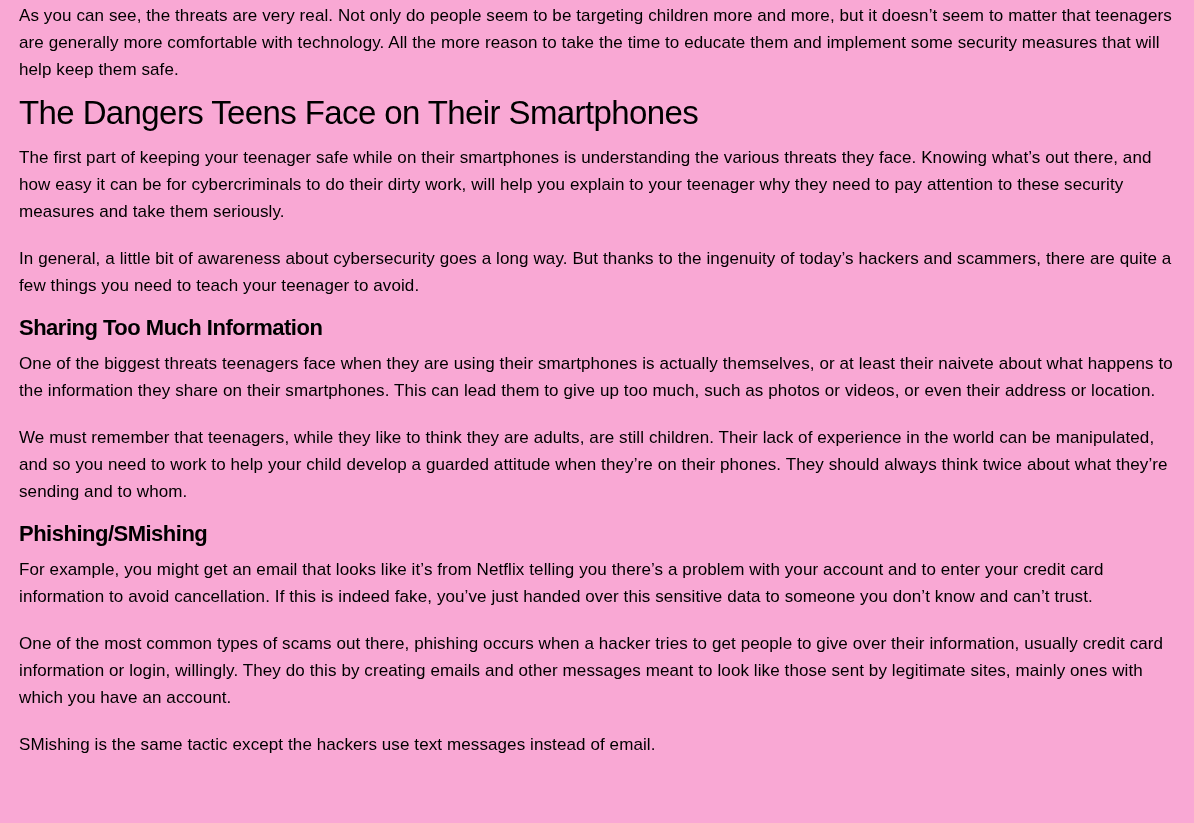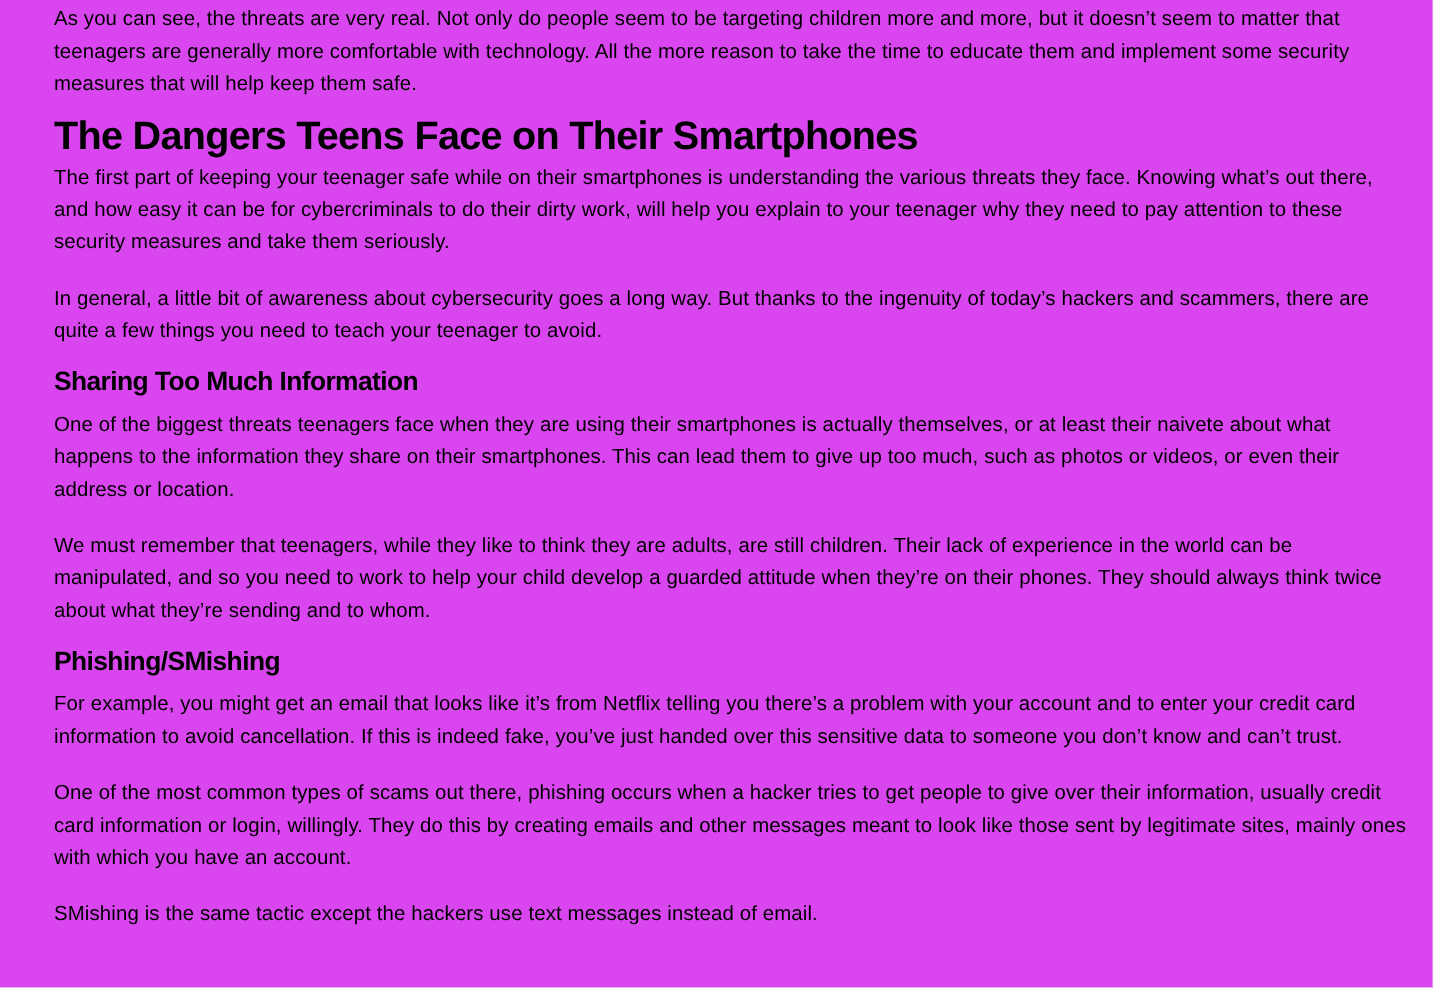--- a/index.html
+++ b/index.html
@@ -8,39 +8,38 @@
     background: #ffffff;
     color: #000000;
     font-family: "Liberation Sans", "DejaVu Sans", sans-serif;
   }
   .page {
     position: relative;
     width: 1194px;
     height: 823px;
     overflow: hidden;
     box-sizing: border-box;
-    background: #d946ef;
-    padding-left: 26px;
+    background: #f9a8d4;
   }
   .article {
     box-sizing: border-box;
     padding: 2px 18px 0 19px;
   }
   .body-text {
     font-size: 17px;
     line-height: 27px;
     margin: 0 0 20px 0;
     letter-spacing: 0.1px;
   }
   .heading-1 {
     font-size: 33px;
     line-height: 38px;
-    font-weight: bold;
+    font-weight: normal;
     letter-spacing: -0.6px;
-    margin: -9px 0 2px 0;
+    margin: -9px 0 12px 0;
   }
   .heading-2 {
     font-size: 22px;
     line-height: 35px;
     font-weight: bold;
     letter-spacing: -0.5px;
     margin: -9px 0 5px 0;
   }
 </style>
 </head>

